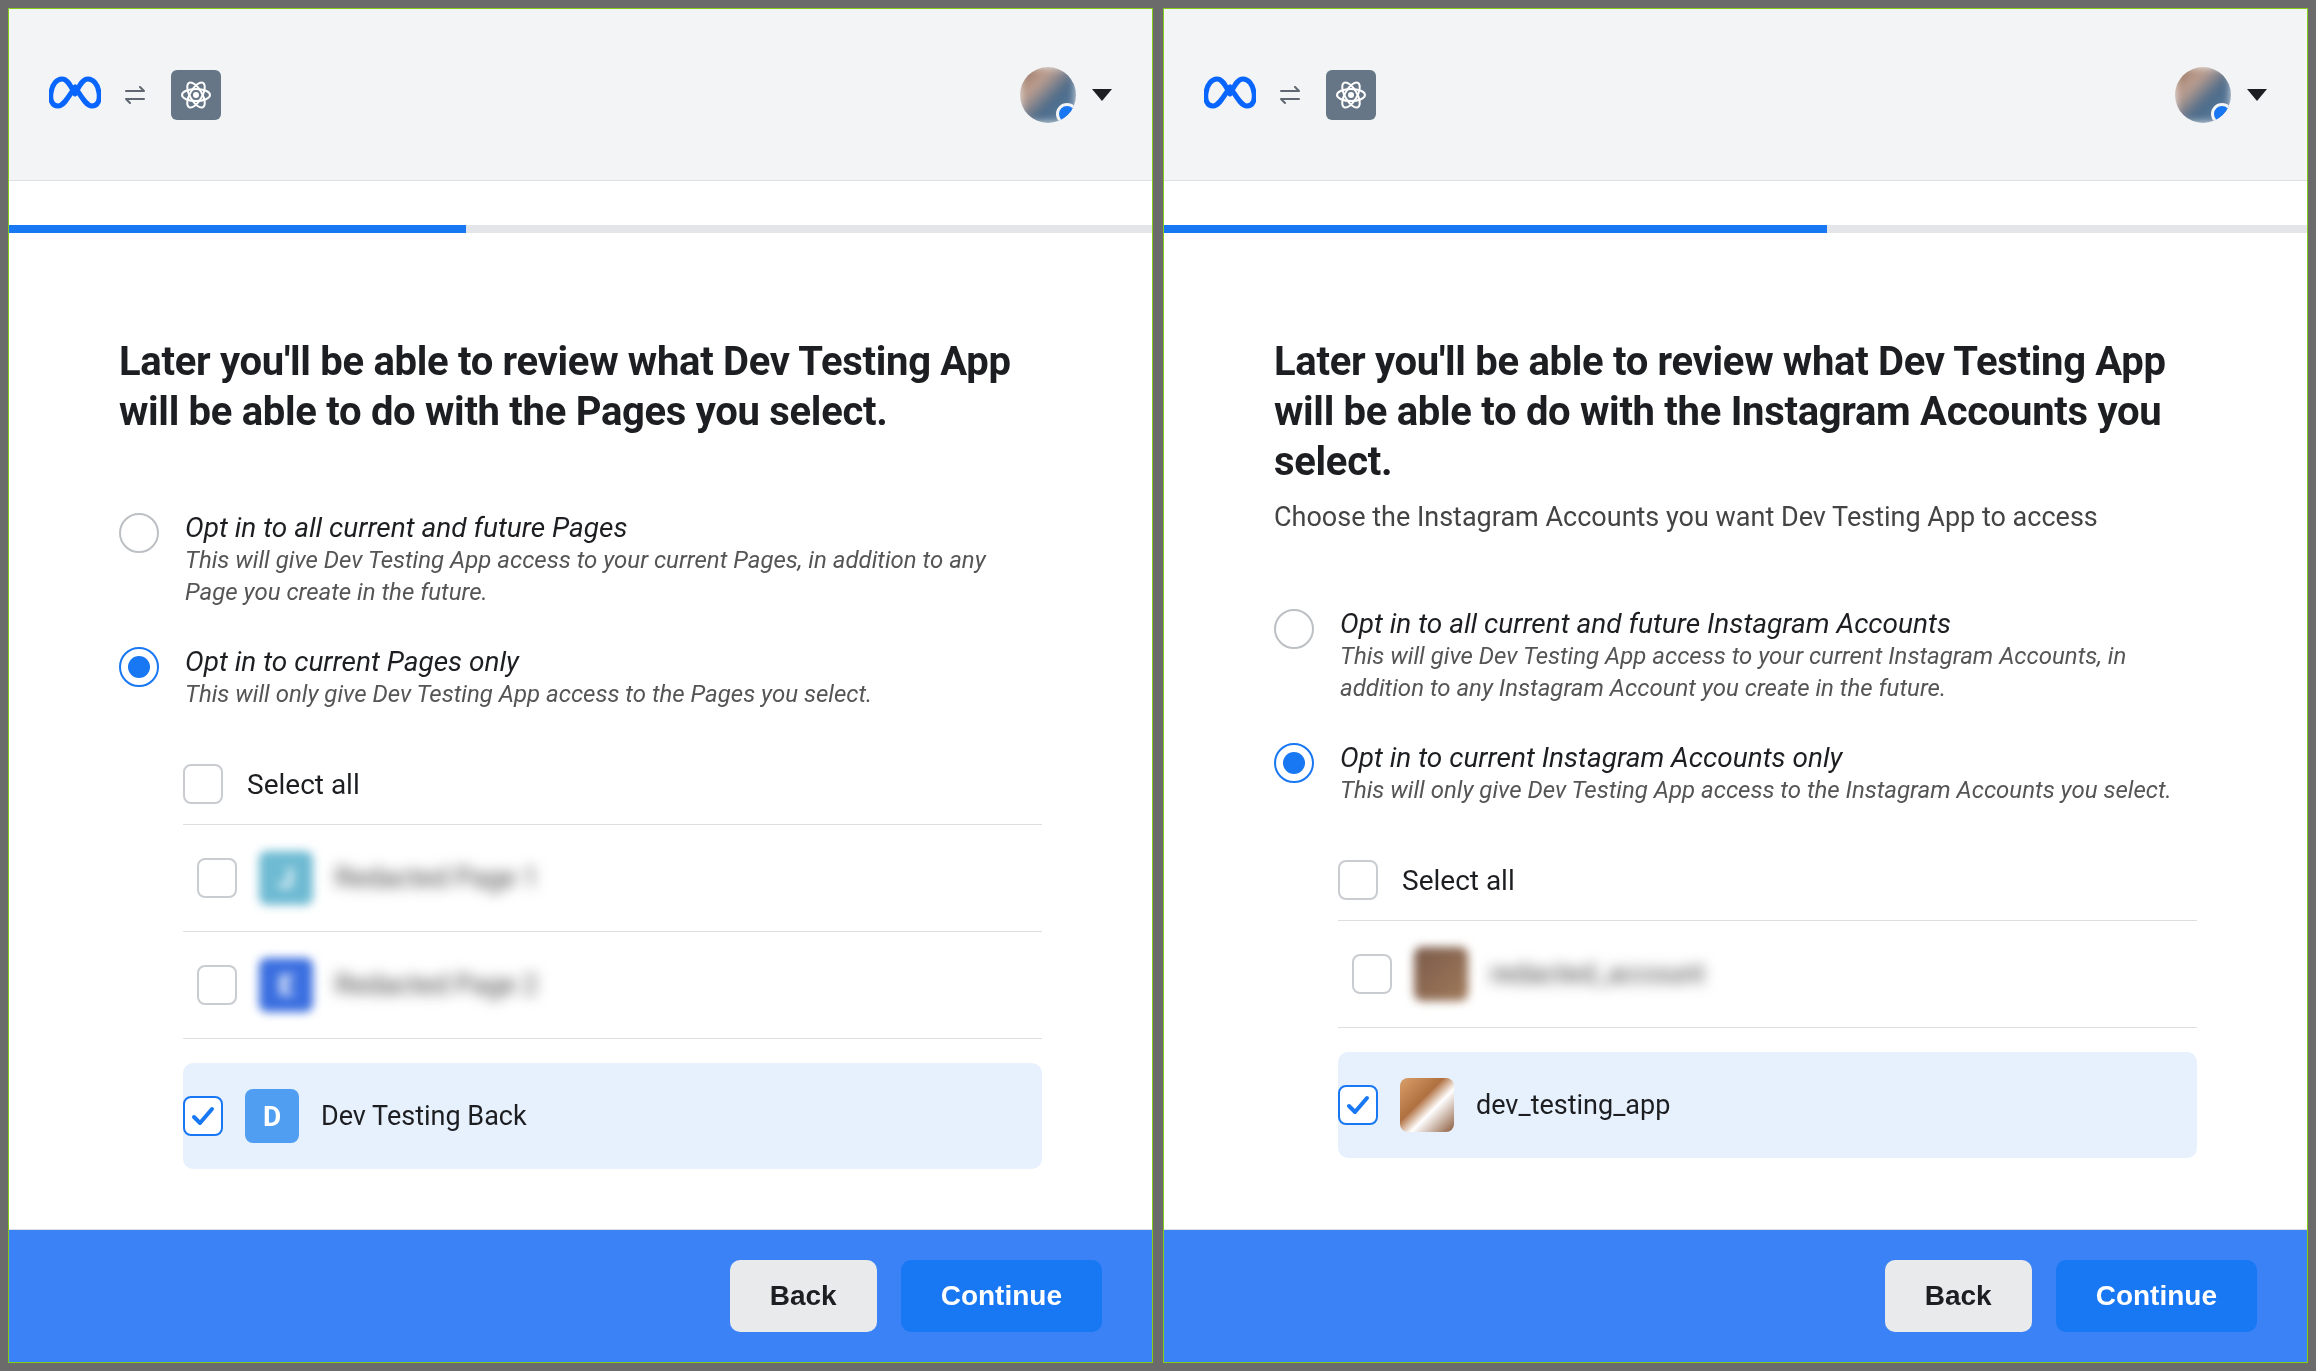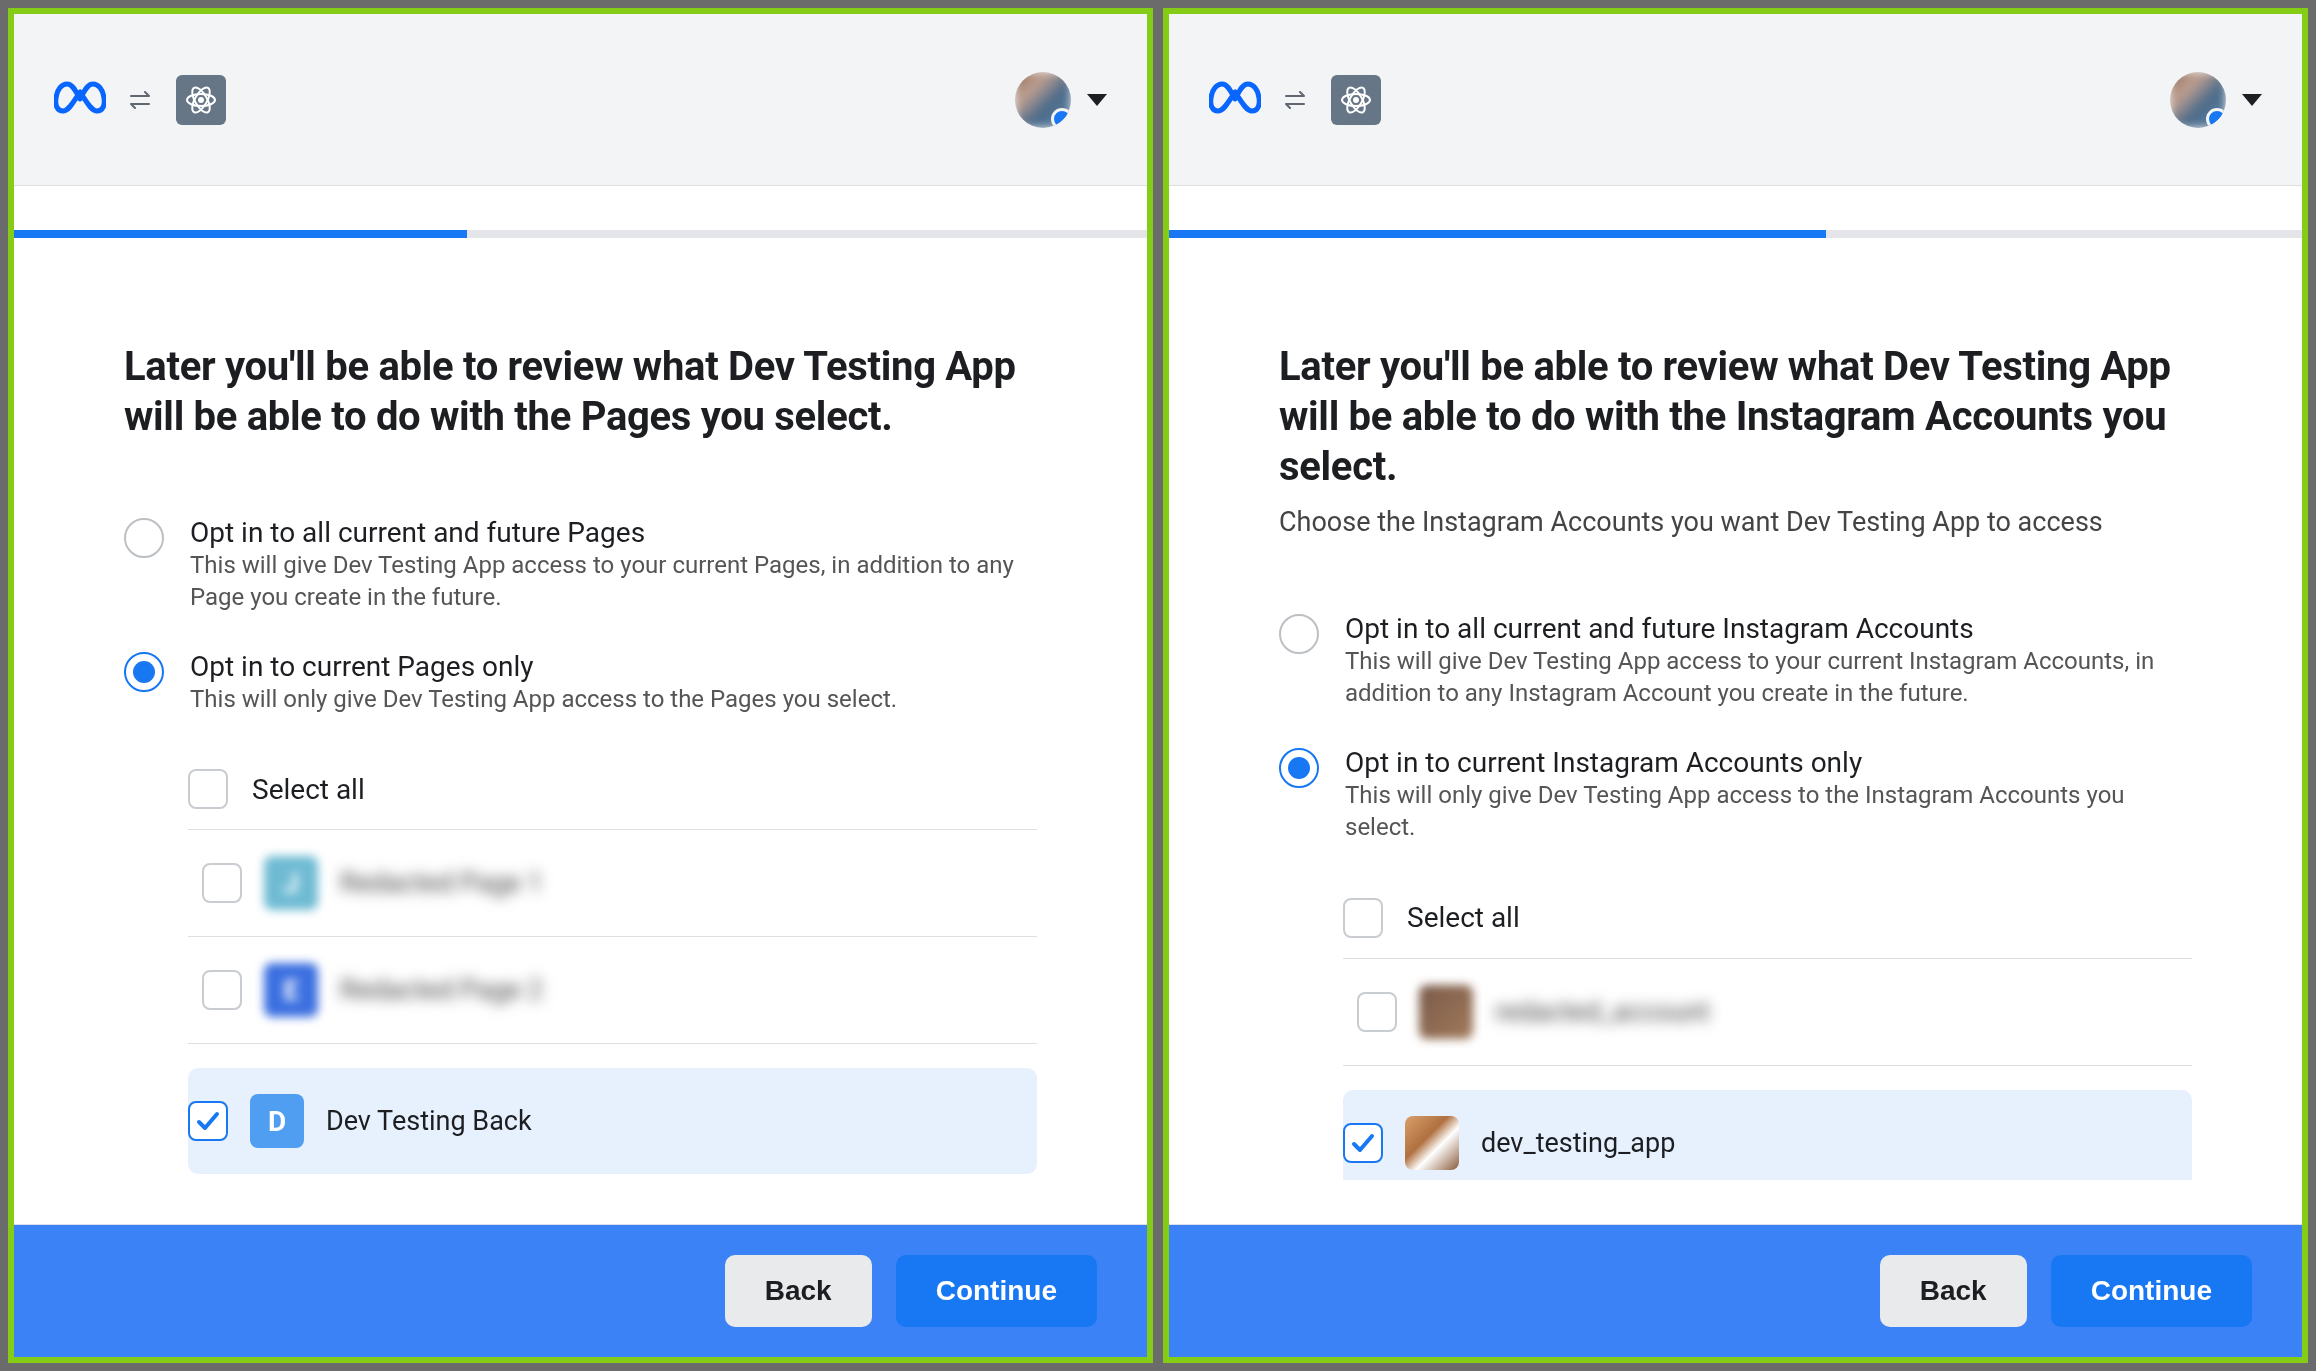--- a/index.html
+++ b/index.html
@@ -11,21 +11,21 @@
     display: flex;
     gap: 10px;
     padding: 8px;
   }
   .panel {
     flex: 1;
     background: #fff;
     display: flex;
     flex-direction: column;
     position: relative;
-    border: 6px solid #84cc16;
+    border: 1px solid #84cc16;
     gap: 44px;
   }
   .topbar {
     height: 172px;
     background: #f3f4f5;
     border-bottom: 1px solid #dde0e3;
     display: flex;
     align-items: center;
     padding: 0 40px;
     position: relative;
@@ -131,21 +131,21 @@
     display:flex;align-items:center;justify-content:center;
     background:#fff;
   }
   .radio.selected {
     border-color: #1877f2;
   }
   .radio-dot {
     width: 22px;height:22px;border-radius:50%;background:#1877f2;display:none;
   }
   .radio.selected .radio-dot { display:block; }
-  .radio-texts { flex:1; }
+  .radio-texts { flex:1;font-style:italic; }
   .radio-label {
     font-size: 28px;
     color: #1c1e21;
     font-weight: 400;
   }
   .radio-desc {
     font-size: 24px;
     color: #555;
     line-height: 1.35;
   }

